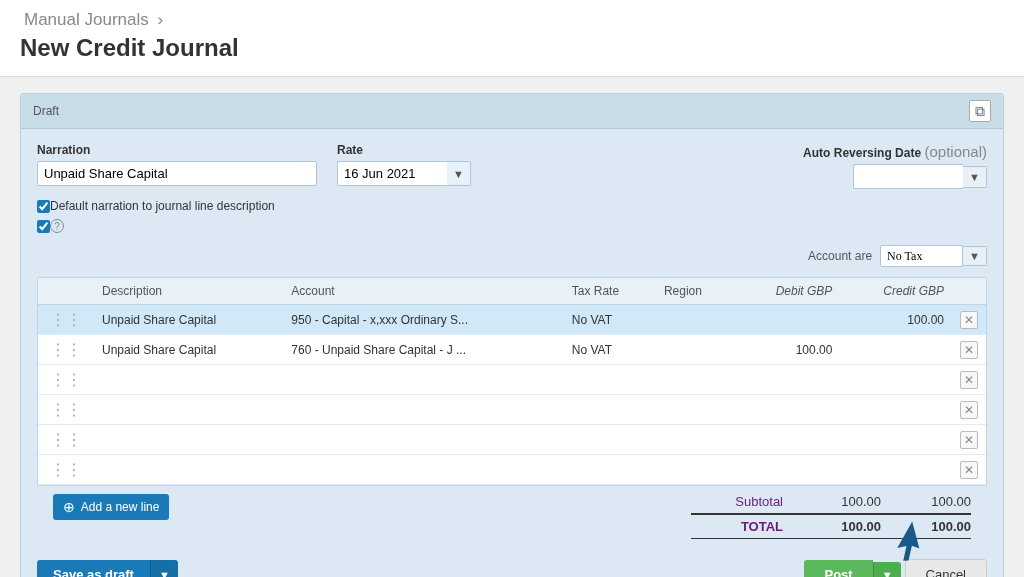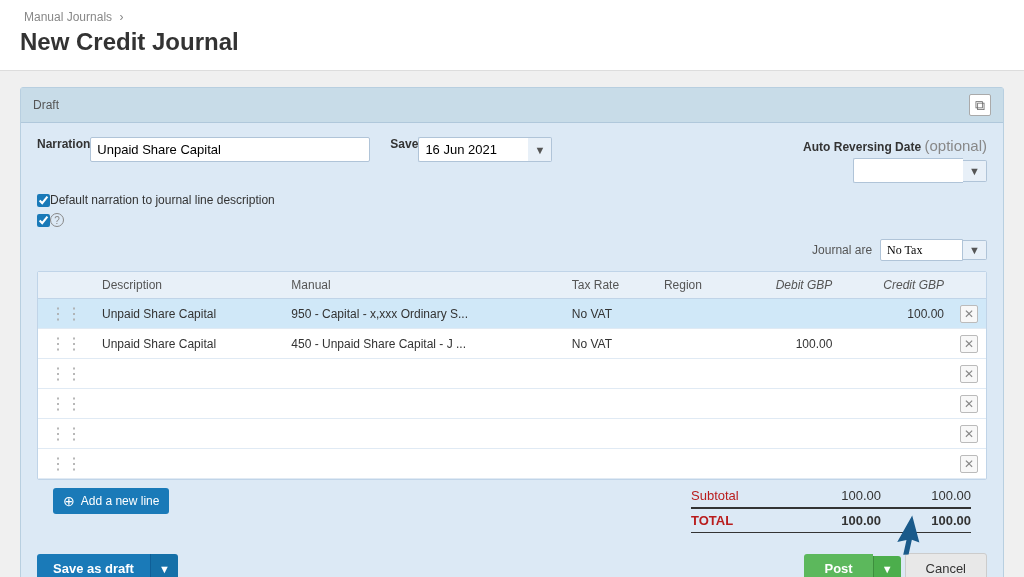--- a/index.html
+++ b/index.html
@@ -9,21 +9,21 @@
       background: #f0f0f0;
       color: #333;
     }
     .page-header {
       background: #fff;
       padding: 10px 20px 14px 20px;
       border-bottom: 1px solid #ddd;
     }
     .breadcrumb {
       color: #1a7ab8;
-      font-size: 12px;
+      font-size: 17px;
       margin-bottom: 4px;
       cursor: pointer;
     }
     .breadcrumb span { color: #888; margin-left: 4px; }
     .page-title {
       font-size: 24px;
       font-weight: bold;
       color: #333;
     }
     .main-content {
@@ -63,21 +63,21 @@
       padding: 14px 16px;
     }
     .form-row {
       display: flex;
       align-items: flex-start;
       gap: 20px;
       margin-bottom: 10px;
     }
     .form-group {
       display: flex;
-      flex-direction: row;
+      flex-direction: column;
     }
     .form-label {
       font-weight: bold;
       font-size: 12px;
       margin-bottom: 4px;
       color: #333;
     }
     .form-input {
       border: 1px solid #b0c4d8;
       border-radius: 2px;
@@ -240,22 +240,22 @@
       padding: 5px 10px;
       border-radius: 3px;
       cursor: pointer;
       font-size: 12px;
     }
     .add-line-icon {
       font-size: 14px;
     }
     .totals-label {
       width: 100px;
-      text-align: left;
-      color: #b91c1c;
+      text-align: right;
+      color: #701a75;
       padding-right: 8px;
     }
     .totals-value {
       width: 90px;
       text-align: right;
       color: #333;
     }
     .footer-bar {
       display: flex;
       justify-content: space-between;
@@ -390,21 +390,21 @@
     <div class="card-body">
 
       <div class="form-row">
 
         <div class="form-group">
           <label class="form-label">Narration</label>
           <input type="text" class="form-input narration-input" value="Unpaid Share Capital" style="">
         </div>
 
         <div class="form-group">
-          <label class="form-label">Save</label>
+          <label class="form-label">Rate</label>
           <div class="date-field-wrapper">
             <input type="text" class="form-input date-input" value="16 Jun 2021" style="">
             <button class="dropdown-btn">▼</button>
           </div>
         </div>
 
         <div class="form-group auto-reversing-group">
           <label class="form-label">
             <span>Auto Reversing Date</span>
             <span class="optional-text">(optional)</span>
@@ -421,38 +421,38 @@
           <input type="checkbox" checked="" style="">
           <span>Default narration to journal line description</span>
         </div>
         <div class="checkbox-item">
           <input type="checkbox" checked="" style="">
           <span class="help-icon">?</span>
         </div>
       </div>
 
       <div class="amounts-row">
-        <span>Journal are</span>
+        <span>Account are</span>
         <div class="select-wrapper">
           <select>
             <option>No Tax</option>
             <option>Tax Exclusive</option>
             <option>Tax Inclusive</option>
           </select>
           <span class="select-arrow">▼</span>
         </div>
       </div>
 
       <div class="table-section">
         <table class="journal-table">
           <thead>
             <tr>
               <th style="width:24px;"></th>
               <th>Description</th>
-              <th>Manual</th>
+              <th>Account</th>
               <th>Tax Rate</th>
               <th>Region</th>
               <th class="right">Debit GBP</th>
               <th class="right">Credit GBP</th>
               <th style="width:24px;"></th>
             </tr>
           </thead>
           <tbody id="table-body">
           <tr class="selected">
     <td>
@@ -466,21 +466,21 @@
     <td class="right">100.00</td>
     <td>
       <div class="delete-btn">✕</div>
     </td>
   </tr>
               <tr>
     <td>
       <span class="drag-handle">⋮⋮</span>
     </td>
     <td>Unpaid Share Capital</td>
-    <td>450 - Unpaid Share Capital - J ...</td>
+    <td>760 - Unpaid Share Capital - J ...</td>
     <td>No VAT</td>
     <td></td>
     <td class="right">100.00</td>
     <td class="right"></td>
     <td>
       <div class="delete-btn">✕</div>
     </td>
   </tr>
               <tr class="empty-row">
     <td>

